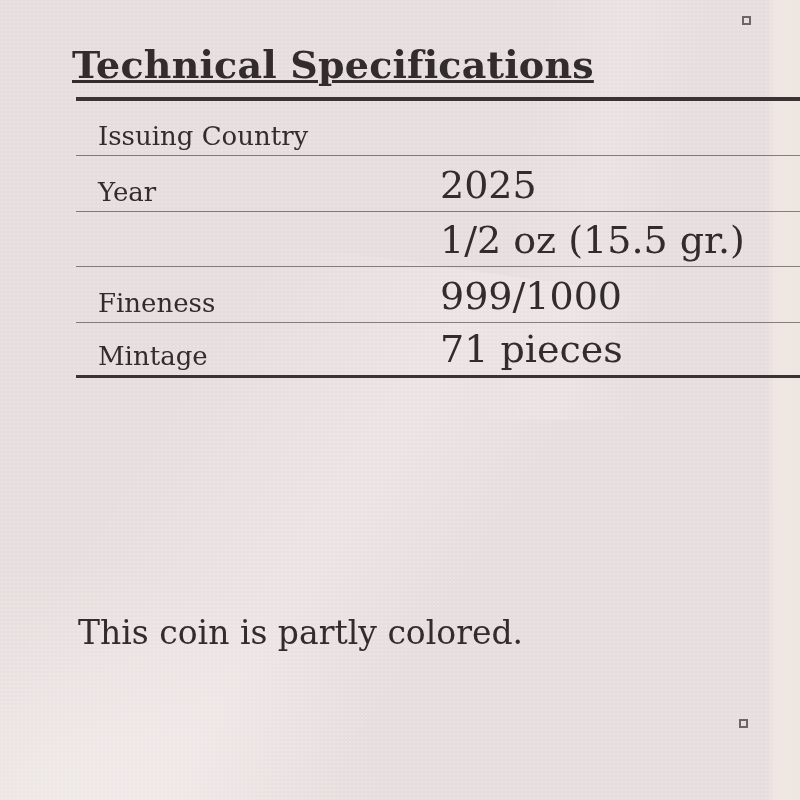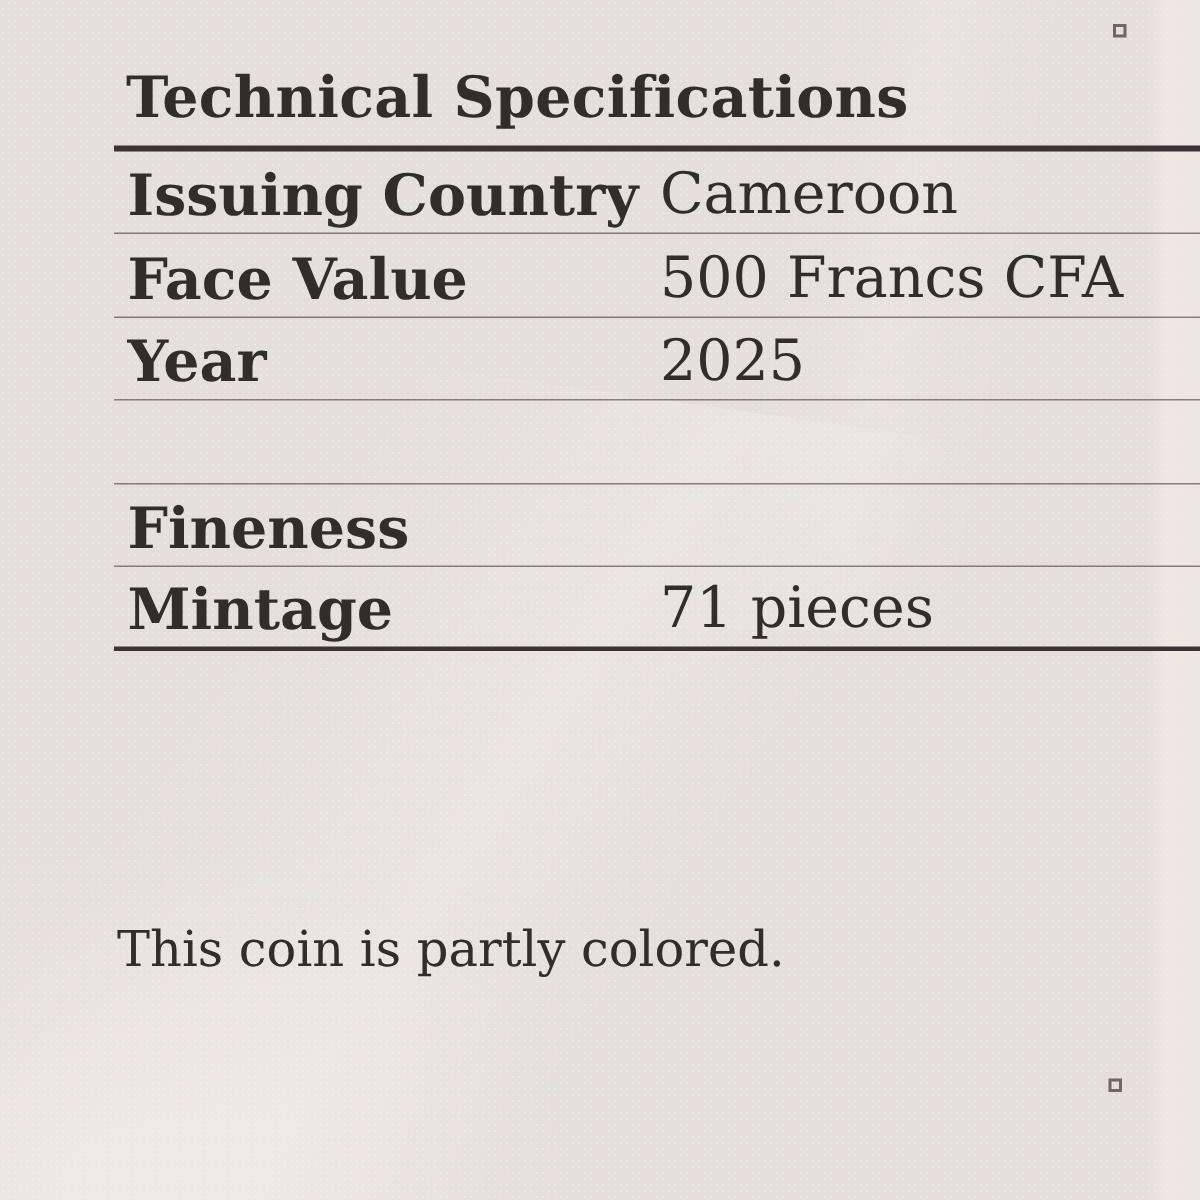--- a/index.html
+++ b/index.html
@@ -52,26 +52,27 @@
     width: 260px; height: 420px;
     background: linear-gradient(100deg,
       transparent 20%,
       rgba(252,248,246,0.18) 45%,
       transparent 70%);
     pointer-events: none;
   }
 
   .page-title {
     position: absolute;
-    left: 84px;
+    left: 72px;
     top: 44px;
     font-size: 38px;
     line-height: 1.1;
     letter-spacing: 0.2px;
     white-space: nowrap;
+    text-decoration: underline;
   }
 
   .title-rule {
     position: absolute;
     left: 76px;
     right: 0;
     top: 97px;
     height: 3.5px;
     background: #3a3233;
   }
@@ -85,26 +86,25 @@
   .spec-row {
     position: relative;
     height: 55.5px;
     border-bottom: 1px solid rgba(78,68,70,0.65);
   }
   .spec-row:last-child {
     border-bottom: 3.5px solid #3a3233;
   }
   .spec-label {
     position: absolute;
-    left: 9px;
+    left: 22px;
     bottom: 3px;
-    font-size: 38px;
+    font-size: 26px;
     line-height: 1.15;
     white-space: nowrap;
-    font-weight: bold;
   }
   .spec-value {
     position: absolute;
     left: 364px;
     bottom: 3px;
     font-size: 38px;
     line-height: 1.15;
     white-space: nowrap;
   }
 
@@ -138,34 +138,31 @@
 
 <div class="corner-square top"></div>
 <div class="corner-square bottom"></div>
 
 <h1 class="page-title">Technical Specifications</h1>
 <div class="title-rule"></div>
 
 <div class="spec-table">
   <div class="spec-row">
     <span class="spec-label">Issuing Country</span>
-    <span class="spec-value">Cameroon</span>
-  </div>
-  <div class="spec-row">
-    <span class="spec-label">Face Value</span>
-    <span class="spec-value">500 Francs CFA</span>
   </div>
   <div class="spec-row">
     <span class="spec-label">Year</span>
     <span class="spec-value">2025</span>
   </div>
   <div class="spec-row">
+    <span class="spec-value">1/2 oz (15.5 gr.)</span>
   </div>
   <div class="spec-row">
     <span class="spec-label">Fineness</span>
+    <span class="spec-value">999/1000</span>
   </div>
   <div class="spec-row">
     <span class="spec-label">Mintage</span>
     <span class="spec-value">71 pieces</span>
   </div>
 </div>
 
 <p class="footnote">This coin is partly colored.</p>
 
 </body></html>

